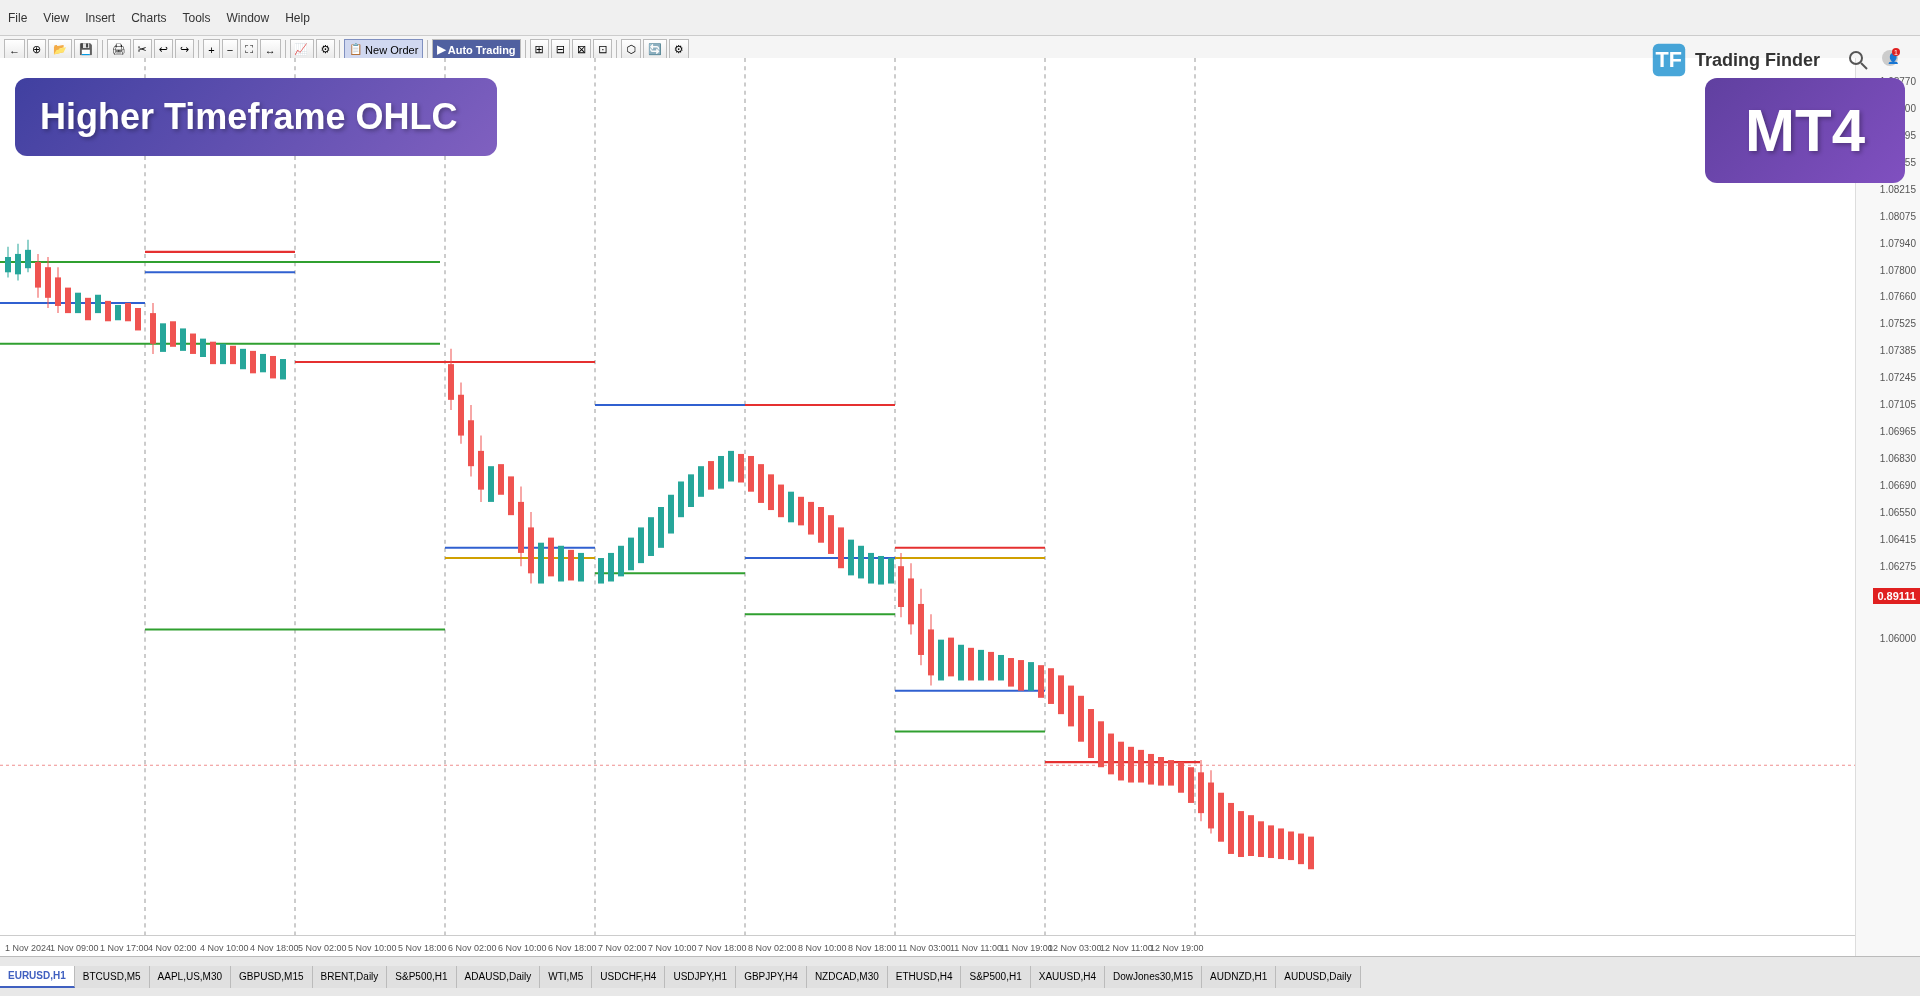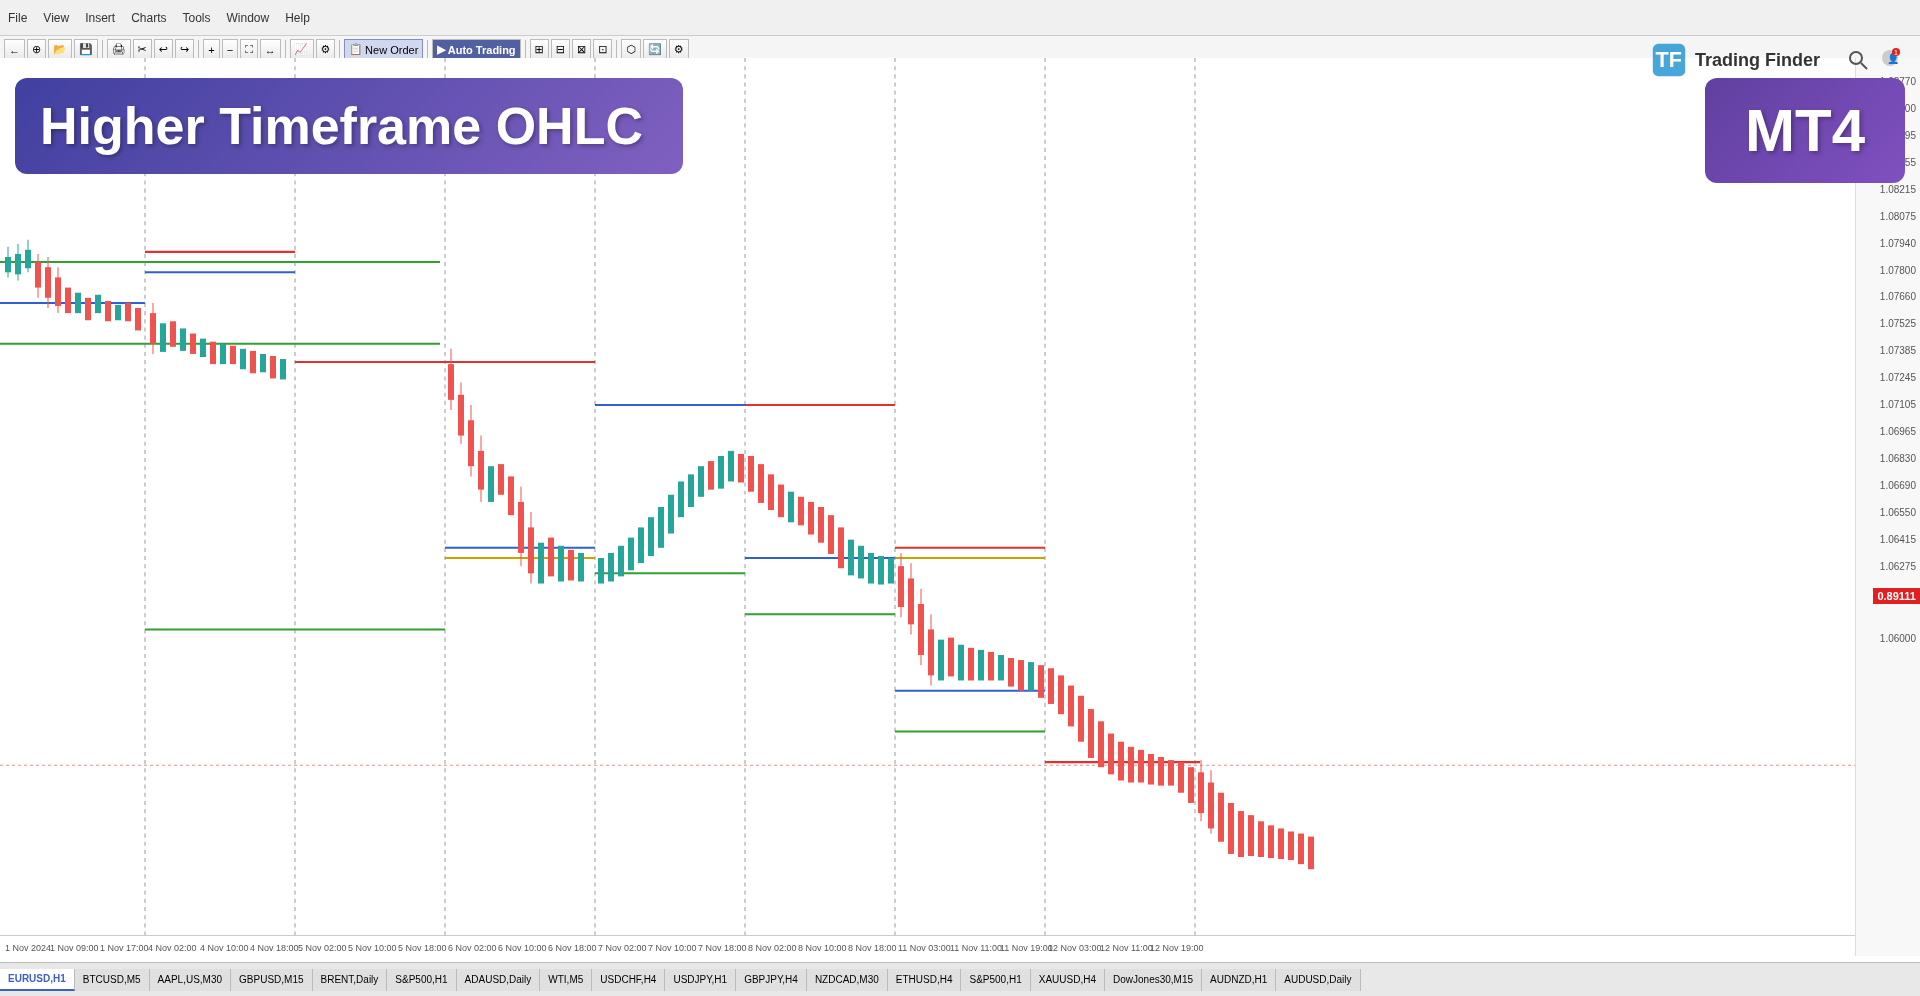--- a/index.html
+++ b/index.html
@@ -102,21 +102,21 @@
     .banner-left {
       position: absolute;
       top: 20px;
       left: 15px;
       background: linear-gradient(135deg, #4040a0 0%, #6050b0 50%, #8060c0 100%);
       border-radius: 12px;
       padding: 18px 40px 18px 25px;
       z-index: 20;
     }
     .banner-left-text {
-      font-size: 52px;
+      font-size: 36px;
       font-weight: 900;
       color: white;
       text-shadow: 2px 2px 4px rgba(0,0,0,0.3);
       white-space: nowrap;
     }
 
     .banner-right {
       position: absolute;
       top: 20px;
       right: 15px;
@@ -170,21 +170,21 @@
       right: 65px;
       bottom: 0;
     }
 
     
     .tab-bar {
       position: absolute;
       bottom: 0;
       left: 0;
       right: 0;
-      height: 34px;
+      height: 40px;
       background: #e8e8e8;
       border-top: 1px solid #bbb;
       display: flex;
       align-items: center;
       overflow-x: auto;
     }
     .tab-item {
       height: 22px;
       padding: 0 8px;
       border-right: 1px solid #bbb;

